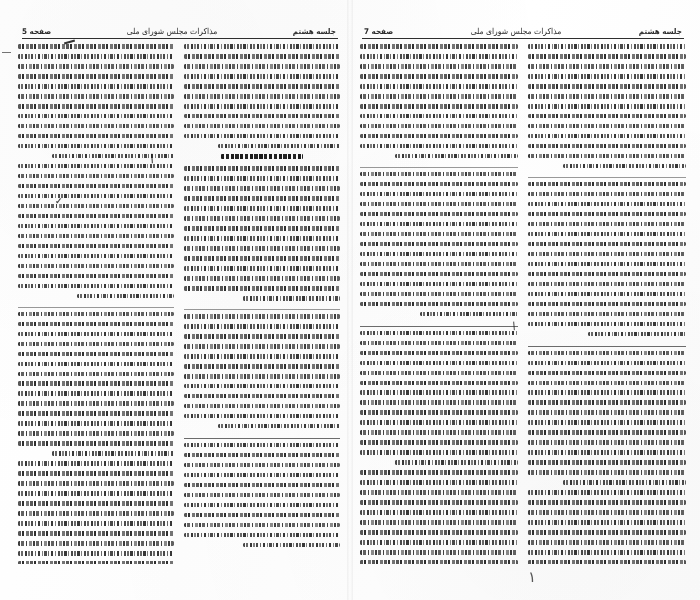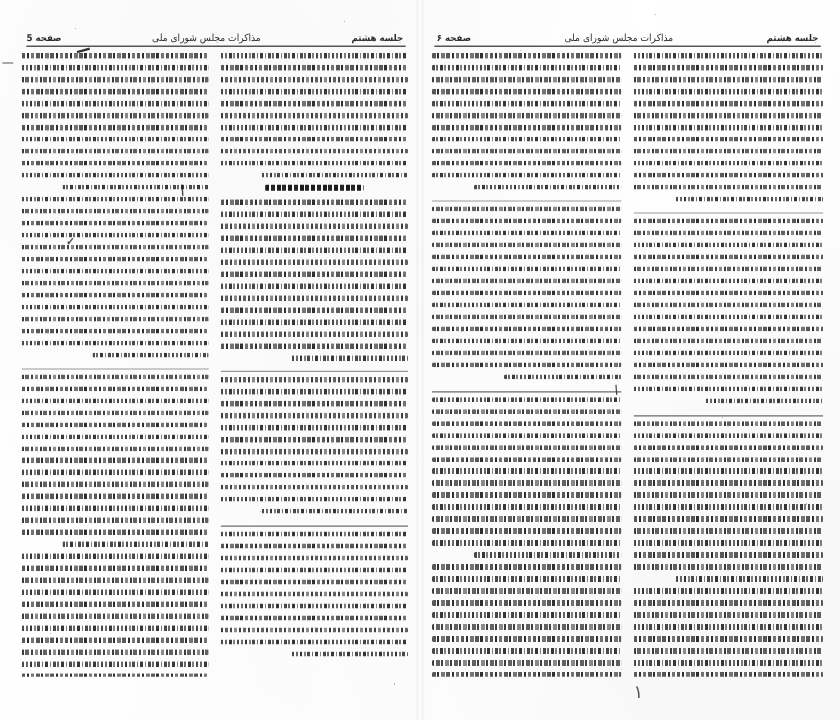--- a/index.html
+++ b/index.html
@@ -336,21 +336,21 @@
 
     <div class="mark slash" style="left:150px;top:152px;font-size:11px;">/</div>
     <div class="mark" style="left:55px;top:196px;font-size:9px;">✓</div>
   </div>
 
   <div class="page page-right">
 
     <div class="header">
       <span class="h-side">جلسه هشتم</span>
       <span class="h-mid">مذاکرات مجلس شورای ملی</span>
-      <span class="h-side">صفحه ۶</span>
+      <span class="h-side">صفحه 7</span>
     </div>
     <div class="rule"></div>
 
     <div class="cols">
 
       <div class="col">
         <div>
           <span class="sr">هدف خیلی مقدس است، خیلی عالی است اگر بنده بجای مطالعه فرموده از جناب آقای منصور استفاده دارم بمراتب توجه فرمایید شایسته باز از ارشاد جنابعالی استفاده کنم (منصور ـ بنده در خدمتتان هستم) بنده اگر بجای مقامی قوه بودن تائید از نظر تجلیل و اهمیت این جبهه مقدس انقلاب سفید و بهمت شش بهمن همانطور به که گفتند کان ما در ابتدای امضاء و مشروطیت نام مقدسی بنام</span>
           <div class="tline"></div>
             <div class="tline v2"></div>

